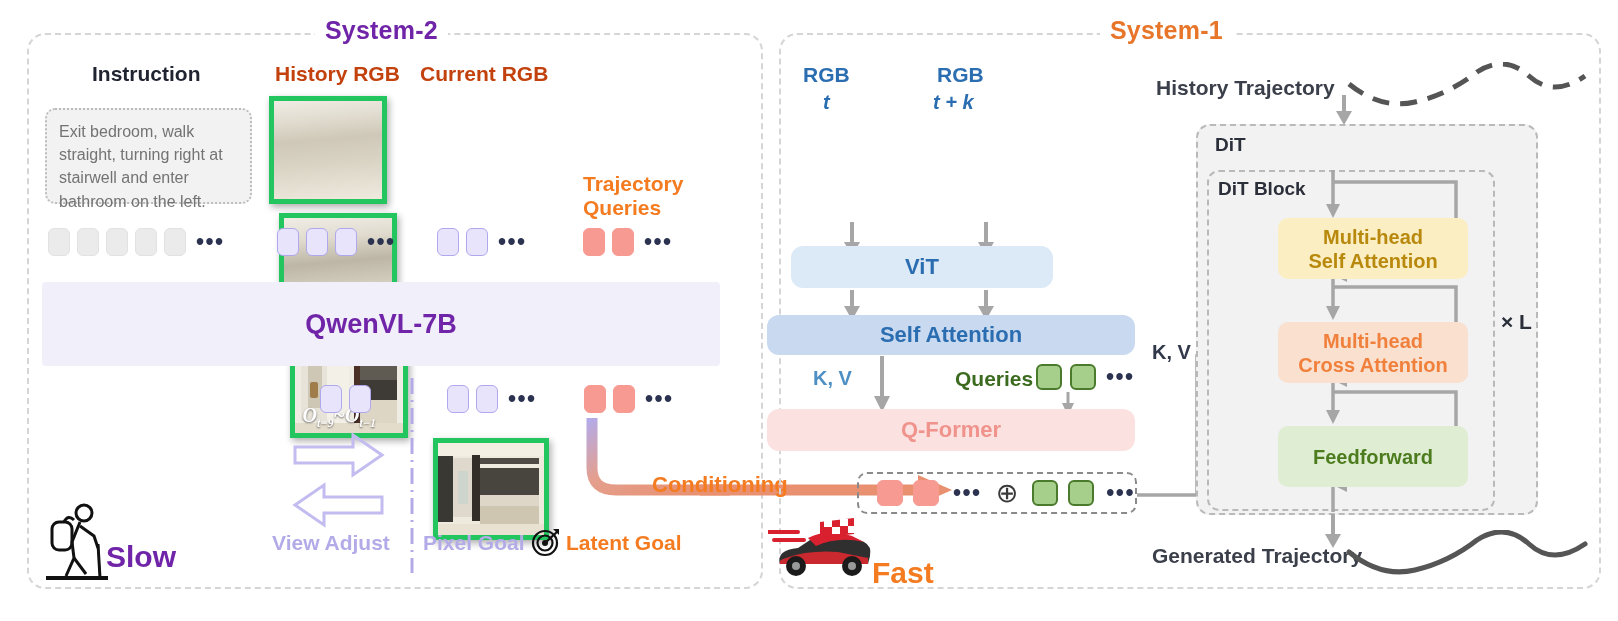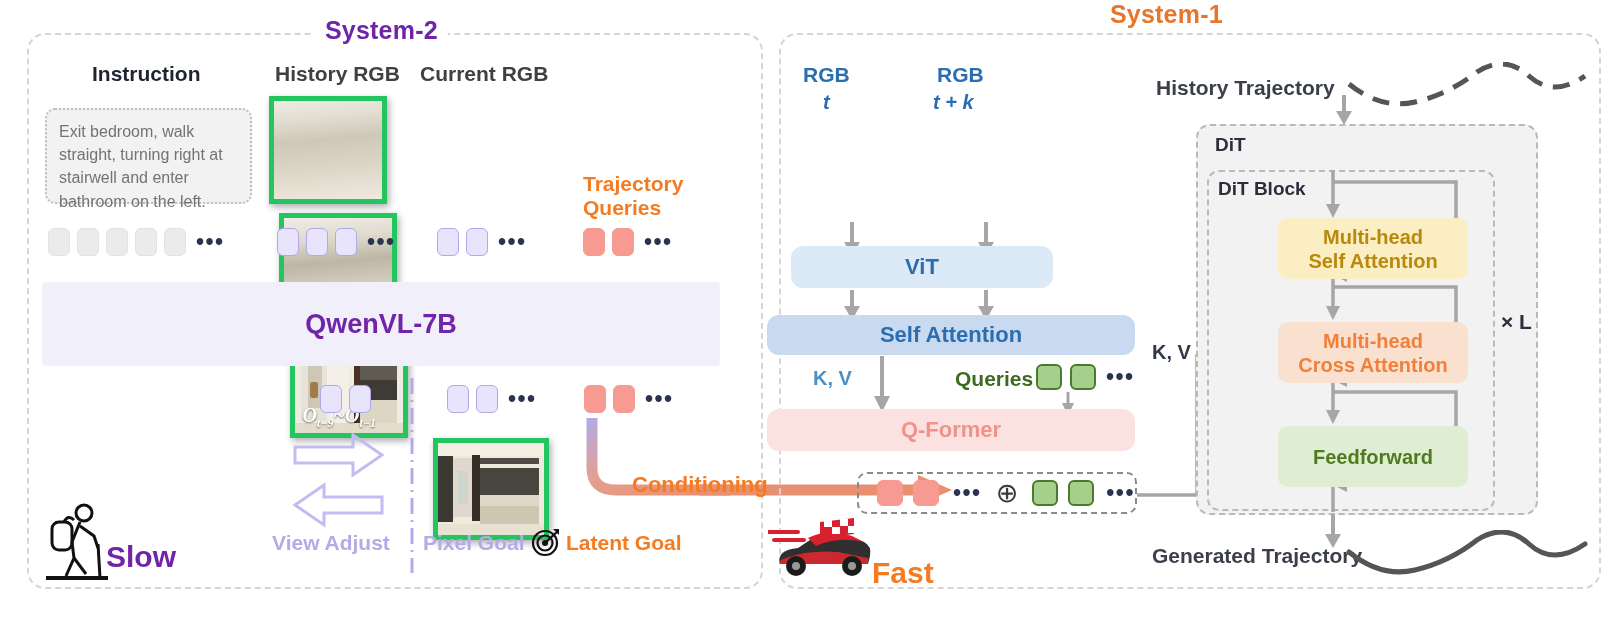--- a/index.html
+++ b/index.html
@@ -5,21 +5,21 @@
   html,body{margin:0;padding:0;background:#ffffff;}
   body{width:1618px;height:621px;font-family:"Liberation Sans",sans-serif;position:relative;overflow:hidden;}
   .abs{position:absolute;}
   .panel{border:2px dashed #d5d5d5;border-radius:18px;box-sizing:border-box;}
   .panel-title{font-weight:bold;font-size:25px;letter-spacing:.2px;background:#fff;padding:0 10px;}
   .s2-title{color:#7024a8;}
   .s1-title{color:#e8762a;}
 
   .hdr{font-weight:bold;font-size:21px;}
   .hdr-dark{color:#1f2430;}
-  .hdr-lav{color:#404040;}
+  .hdr-lav{color:#c2410c;}
   .hdr-orange{color:#f47b20;}
 
   .instruction-box{
     border:2px dotted #bdbdbd;border-radius:10px;background:#f2f2f2;
     font-family:Liberation Sans, sans-serif;font-size:16px;color:#737373;
     line-height:1.45;padding:10px 12px;box-sizing:border-box;
   }
 
   .tok{border-radius:6px;box-sizing:border-box;display:inline-block;}
   .tok-gray{background:#ebebeb;border:1.5px solid #e2e2e2;}
@@ -181,21 +181,21 @@
       <stop offset="42%" stop-color="#e49f8e"></stop>
       <stop offset="100%" stop-color="#e8906f"></stop>
     </linearGradient>
   </defs>
   <path d="M12,8 L12,58 Q12,80 36,80 L150,80" fill="none" stroke="url(#condgrad)" stroke-width="11" stroke-linecap="butt"></path>
 </svg>
 <svg class="abs" width="260" height="40" style="left:700px;top:472px;">
   <line x1="0" y1="18" x2="222" y2="18" stroke="#e8906f" stroke-width="11"></line>
   <polygon points="218,3 252,18 218,33" fill="#e8906f"></polygon>
 </svg>
-<div class="abs cond-lbl" style="left:632px;top:472px;">Conditioning</div>
+<div class="abs cond-lbl" style="left:652px;top:472px;">Conditioning</div>
 
 <svg class="abs" width="72" height="80" style="left:42px;top:500px;">
   <circle cx="42" cy="13" r="8" fill="none" stroke="#111" stroke-width="3"></circle>
   <path d="M38,22 L30,42 L32,58 L24,76" fill="none" stroke="#111" stroke-width="3"></path>
   <path d="M32,58 L44,74" fill="none" stroke="#111" stroke-width="3"></path>
   <path d="M38,26 L52,36 L56,48" fill="none" stroke="#111" stroke-width="3"></path>
   <path d="M56,44 L58,78" fill="none" stroke="#111" stroke-width="3"></path>
   <rect x="10" y="22" width="20" height="28" rx="7" fill="none" stroke="#111" stroke-width="3"></rect>
   <path d="M22,22 Q26,14 32,20" fill="none" stroke="#111" stroke-width="3"></path>
   <line x1="4" y1="78" x2="66" y2="78" stroke="#111" stroke-width="4"></line>
@@ -207,21 +207,21 @@
 <svg class="abs" width="30" height="30" style="left:531px;top:527px;">
   <circle cx="14" cy="16" r="12" fill="none" stroke="#111" stroke-width="2.2"></circle>
   <circle cx="14" cy="16" r="7.5" fill="none" stroke="#111" stroke-width="2.2"></circle>
   <circle cx="14" cy="16" r="3" fill="#111"></circle>
   <line x1="14" y1="16" x2="27" y2="4" stroke="#111" stroke-width="2.2"></line>
   <polygon points="22,2 28,2 28,8" fill="#111"></polygon>
 </svg>
 <div class="abs latgoal" style="left:566px;top:531px;">Latent Goal</div>
 
 <div class="abs panel" style="left:779px;top:33px;width:822px;height:556px;"></div>
-<div class="abs panel-title s1-title" style="left:1100px;top:0;">System-1</div>
+<div class="abs panel-title s1-title" style="left:1100px;top:16px;">System-1</div>
 
 <div class="abs blue-lbl" style="left:803px;top:63px;">RGB</div>
 <div class="abs blue-ital" style="left:823px;top:91px;">t</div>
 <div class="abs blue-lbl" style="left:937px;top:63px;">RGB</div>
 <div class="abs blue-ital" style="left:933px;top:91px;">t + k</div>
 
 <svg class="abs" width="280" height="40" style="left:790px;top:222px;">
   <line x1="62" y1="0" x2="62" y2="22" stroke="#a6a6a6" stroke-width="4"></line>
   <polygon points="54,20 70,20 62,34" fill="#a6a6a6"></polygon>
   <line x1="196" y1="0" x2="196" y2="22" stroke="#a6a6a6" stroke-width="4"></line>

